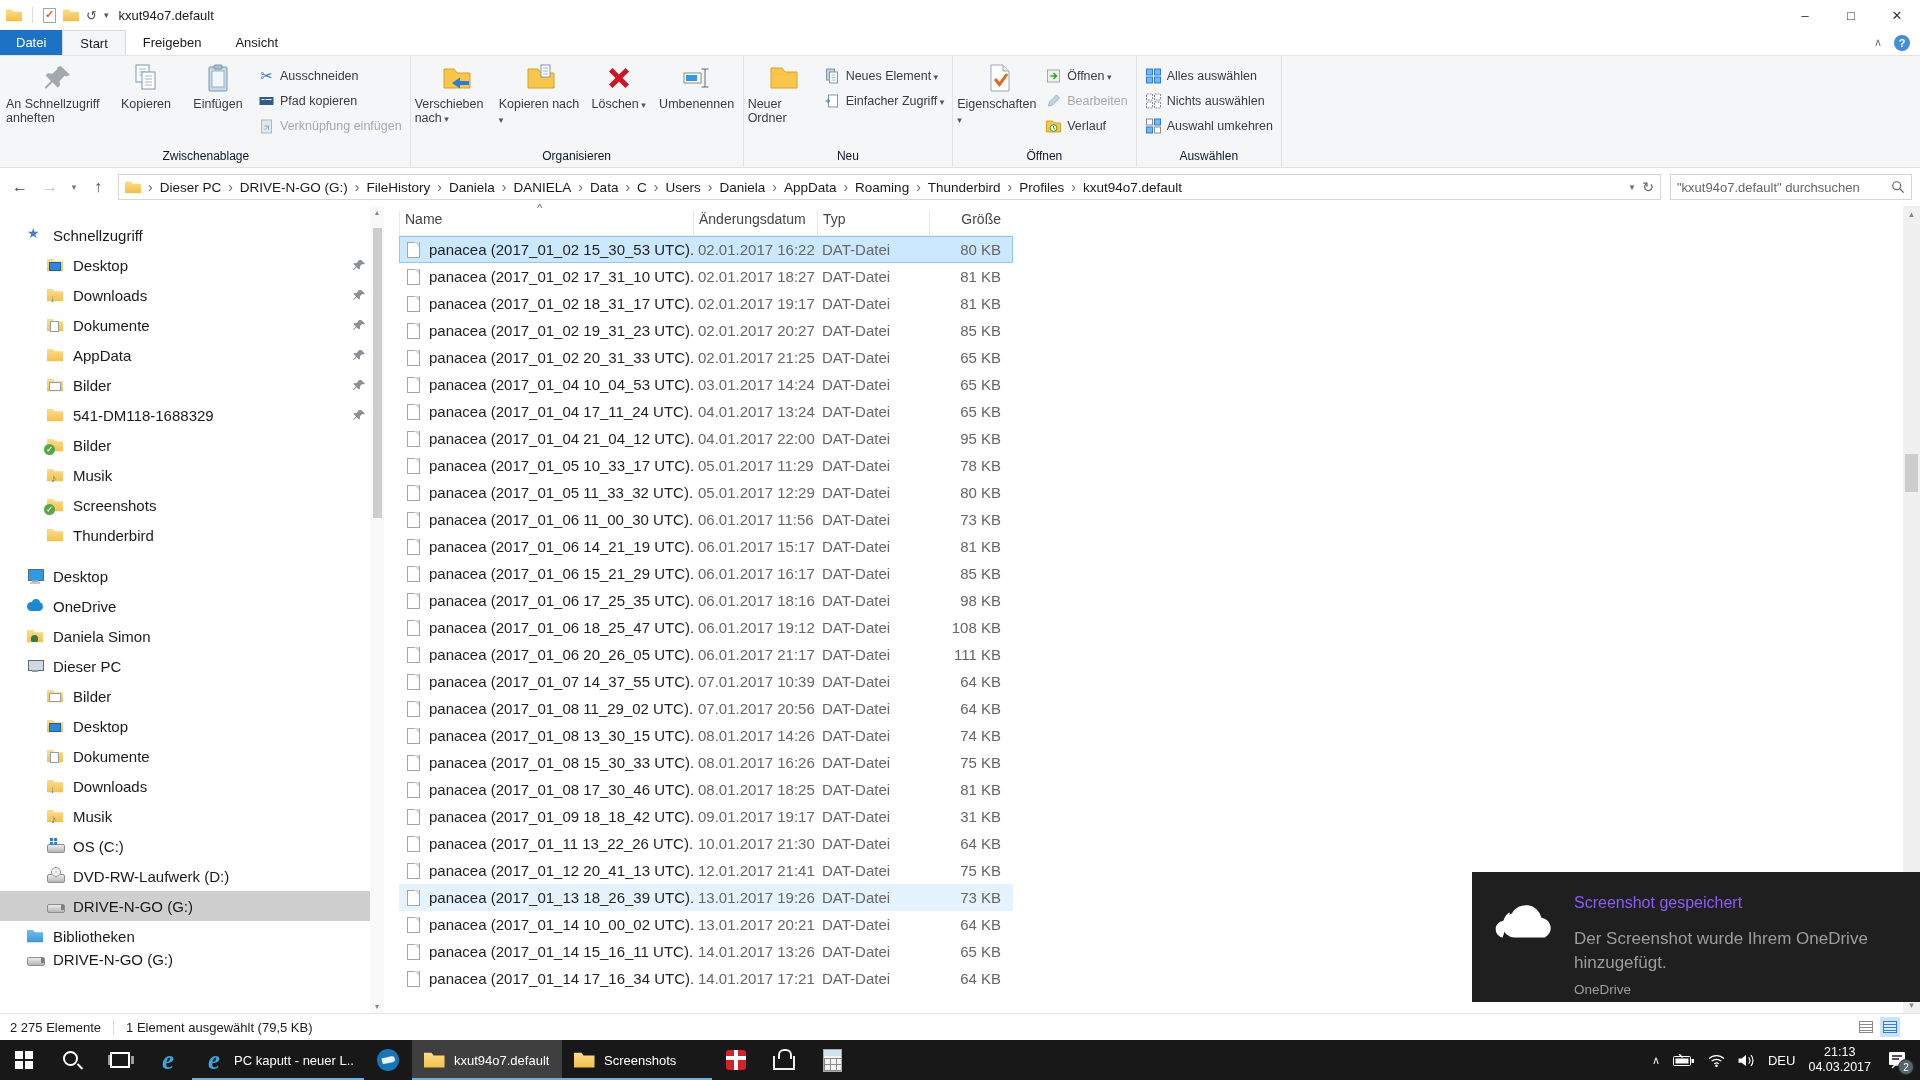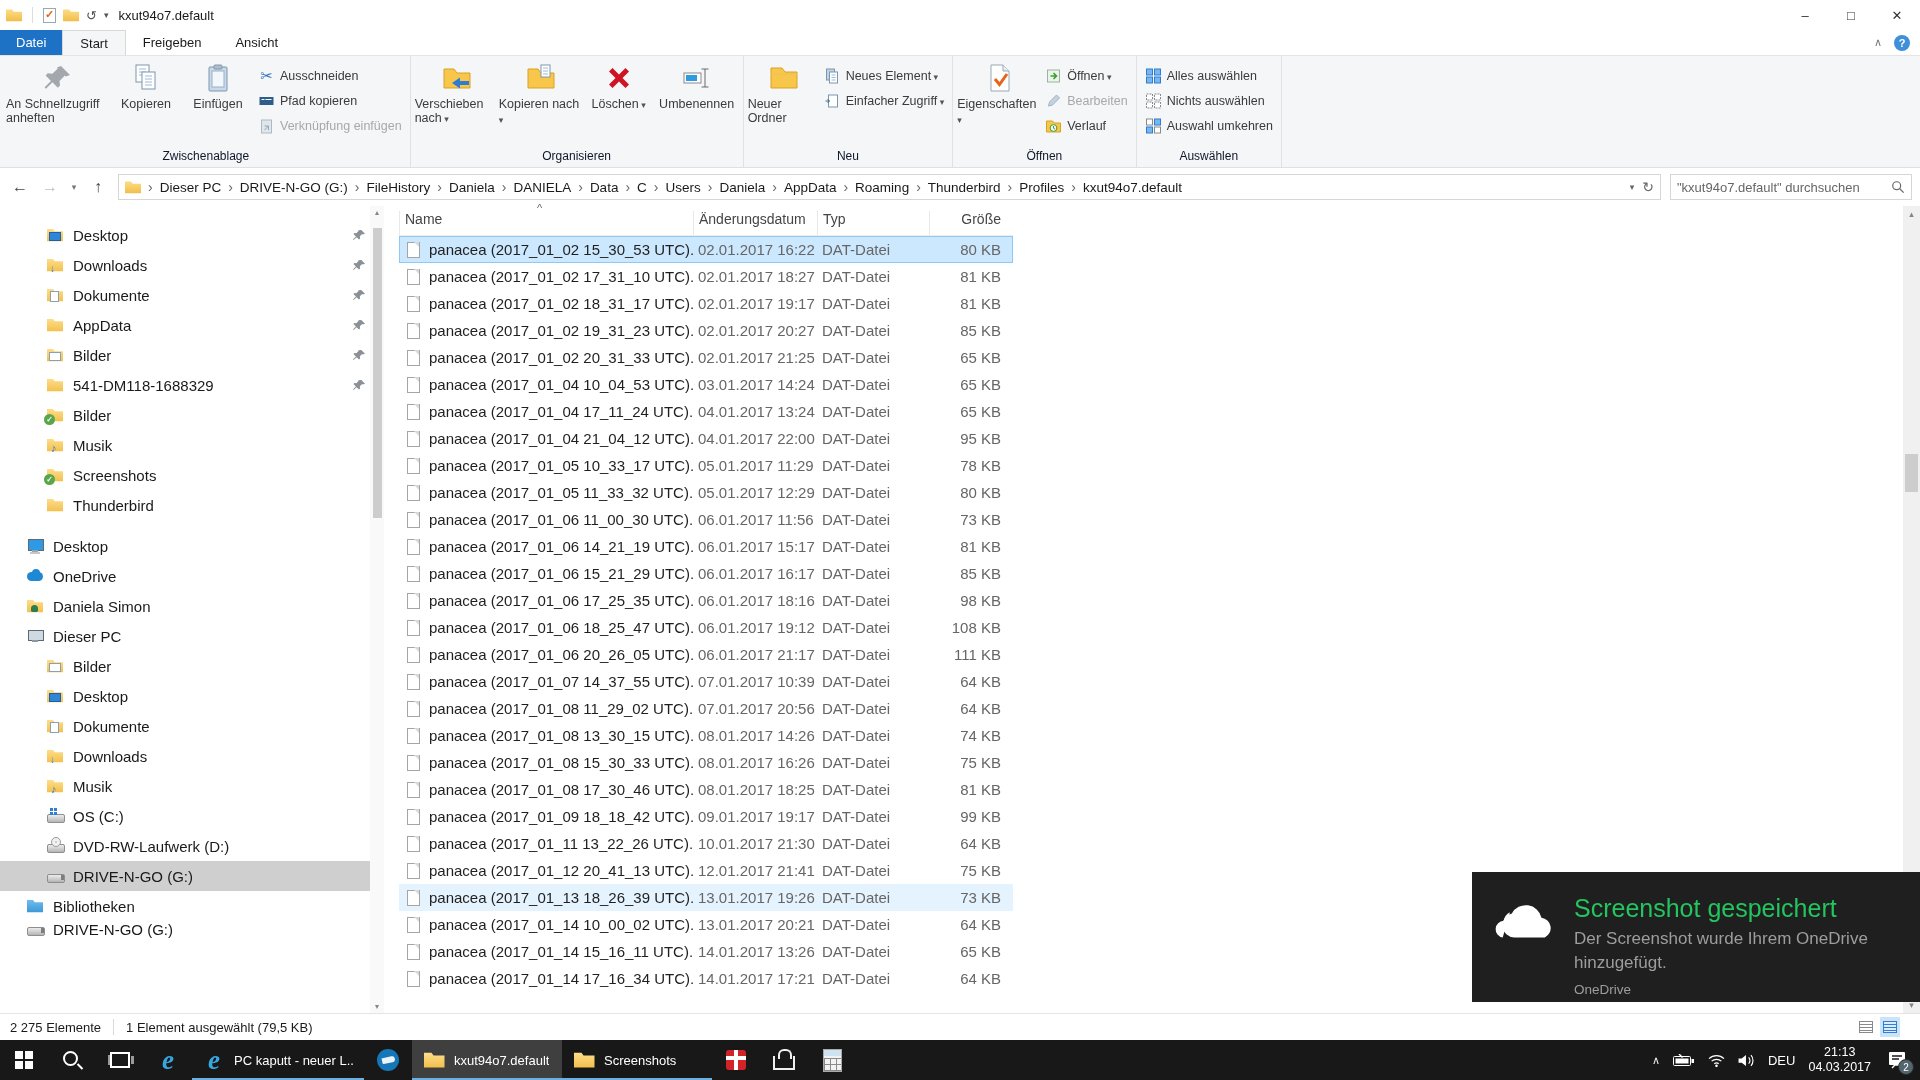--- a/index.html
+++ b/index.html
@@ -140,21 +140,21 @@
   .sb-sep { width:1px; height:16px; background:#d9d9d9; margin:0 12px; }
   .sb-right { margin-left:auto; display:flex; gap:4px; }
   .sb-ic { width:20px; height:20px; display:flex; align-items:center; justify-content:center; }
   .sb-list { width:14px; height:12px; border:1px solid #8a8a8a; background:repeating-linear-gradient(#fff 0 2px,#8a8a8a 2px 3px); }
   .sb-detail { width:14px; height:12px; border:1px solid #2f7fd6; background:repeating-linear-gradient(#dbedff 0 2px,#2f7fd6 2px 3px); }
   .sb-ic.on { background:#cce4f7; }
 
   
   .toast { position:absolute; right:0; top:872px; width:448px; height:130px; background:#1f1f1f; display:flex; padding:22px 18px 0 22px; z-index:5; }
   .toast-icon { width:80px; flex:none; padding-top:6px; }
-  .toast-title { color:#22c55e; font-size:25px; margin-bottom:4px; }
+  .toast-title { color:#8b5cf6; font-size:16px; margin-bottom:15px; }
   .toast-body { color:#9d9d9d; font-size:17px; line-height:24px; }
   .toast-app { color:#9d9d9d; font-size:13.5px; margin-top:7px; }
 
   
   .taskbar { position:absolute; left:0; bottom:0; width:1920px; height:40px; background:#181818; display:flex; align-items:stretch; z-index:10; }
   .tb-btn { min-width:48px; display:flex; align-items:center; justify-content:center; gap:8px; padding:0 6px; }
   .tb-btn.wide { min-width:150px; max-width:172px; justify-content:flex-start; padding:0 10px; box-shadow:inset 0 -2px 0 #6ab1e0; }
   .tb-btn.active { background:#3f3f3f; }
   .tb-lbl { color:#fff; font-size:13px; white-space:nowrap; overflow:hidden; }
   .tb-lbl:empty { display:none; }
@@ -501,20 +501,27 @@
         <path d="M10 10l4.5 4.5" stroke="#6a6a6a" stroke-width="1.4"></path>
       </svg>
   </div>
 </div>
 
 <div class="main">
 
   <div class="sidebar">
     <div>
 
+        <div class="side-item lv0">
+          <span class="ic ic-star"><i></i></span>
+          <span class="side-lbl">Schnellzugriff</span>
+          <svg class="pin" viewBox="0 0 16 16">
+            <path d="M10.2 1.2l4.6 4.6-2.8 1-.7-.7-2.9 2.9.4 2.6-1.4 1.4-3-3-3.6 3.6-.8-.8 3.6-3.6-3-3L1.5 4.8l2.6.4 2.9-2.9-.7-.7z" fill="#8a9096"></path>
+          </svg>
+        </div>
 
         <div class="side-item lv1 pinned">
           <span class="ic ic-folder ic-folder-desktop"><i></i></span>
           <span class="side-lbl">Desktop</span>
           <svg class="pin" viewBox="0 0 16 16">
             <path d="M10.2 1.2l4.6 4.6-2.8 1-.7-.7-2.9 2.9.4 2.6-1.4 1.4-3-3-3.6 3.6-.8-.8 3.6-3.6-3-3L1.5 4.8l2.6.4 2.9-2.9-.7-.7z" fill="#8a9096"></path>
           </svg>
         </div>
 
         <div class="side-item lv1 pinned">
@@ -885,21 +892,21 @@
           <span class="c-date">08.01.2017 18:25</span>
           <span class="c-type">DAT-Datei</span>
           <span class="c-size">81 KB</span>
         </div>
 
         <div class="frow">
           <span class="ic ic-file"></span>
           <span class="c-name">panacea (2017_01_09 18_18_42 UTC).dat</span>
           <span class="c-date">09.01.2017 19:17</span>
           <span class="c-type">DAT-Datei</span>
-          <span class="c-size">99 KB</span>
+          <span class="c-size">31 KB</span>
         </div>
 
         <div class="frow">
           <span class="ic ic-file"></span>
           <span class="c-name">panacea (2017_01_11 13_22_26 UTC).dat</span>
           <span class="c-date">10.01.2017 21:30</span>
           <span class="c-type">DAT-Datei</span>
           <span class="c-size">64 KB</span>
         </div>
 

